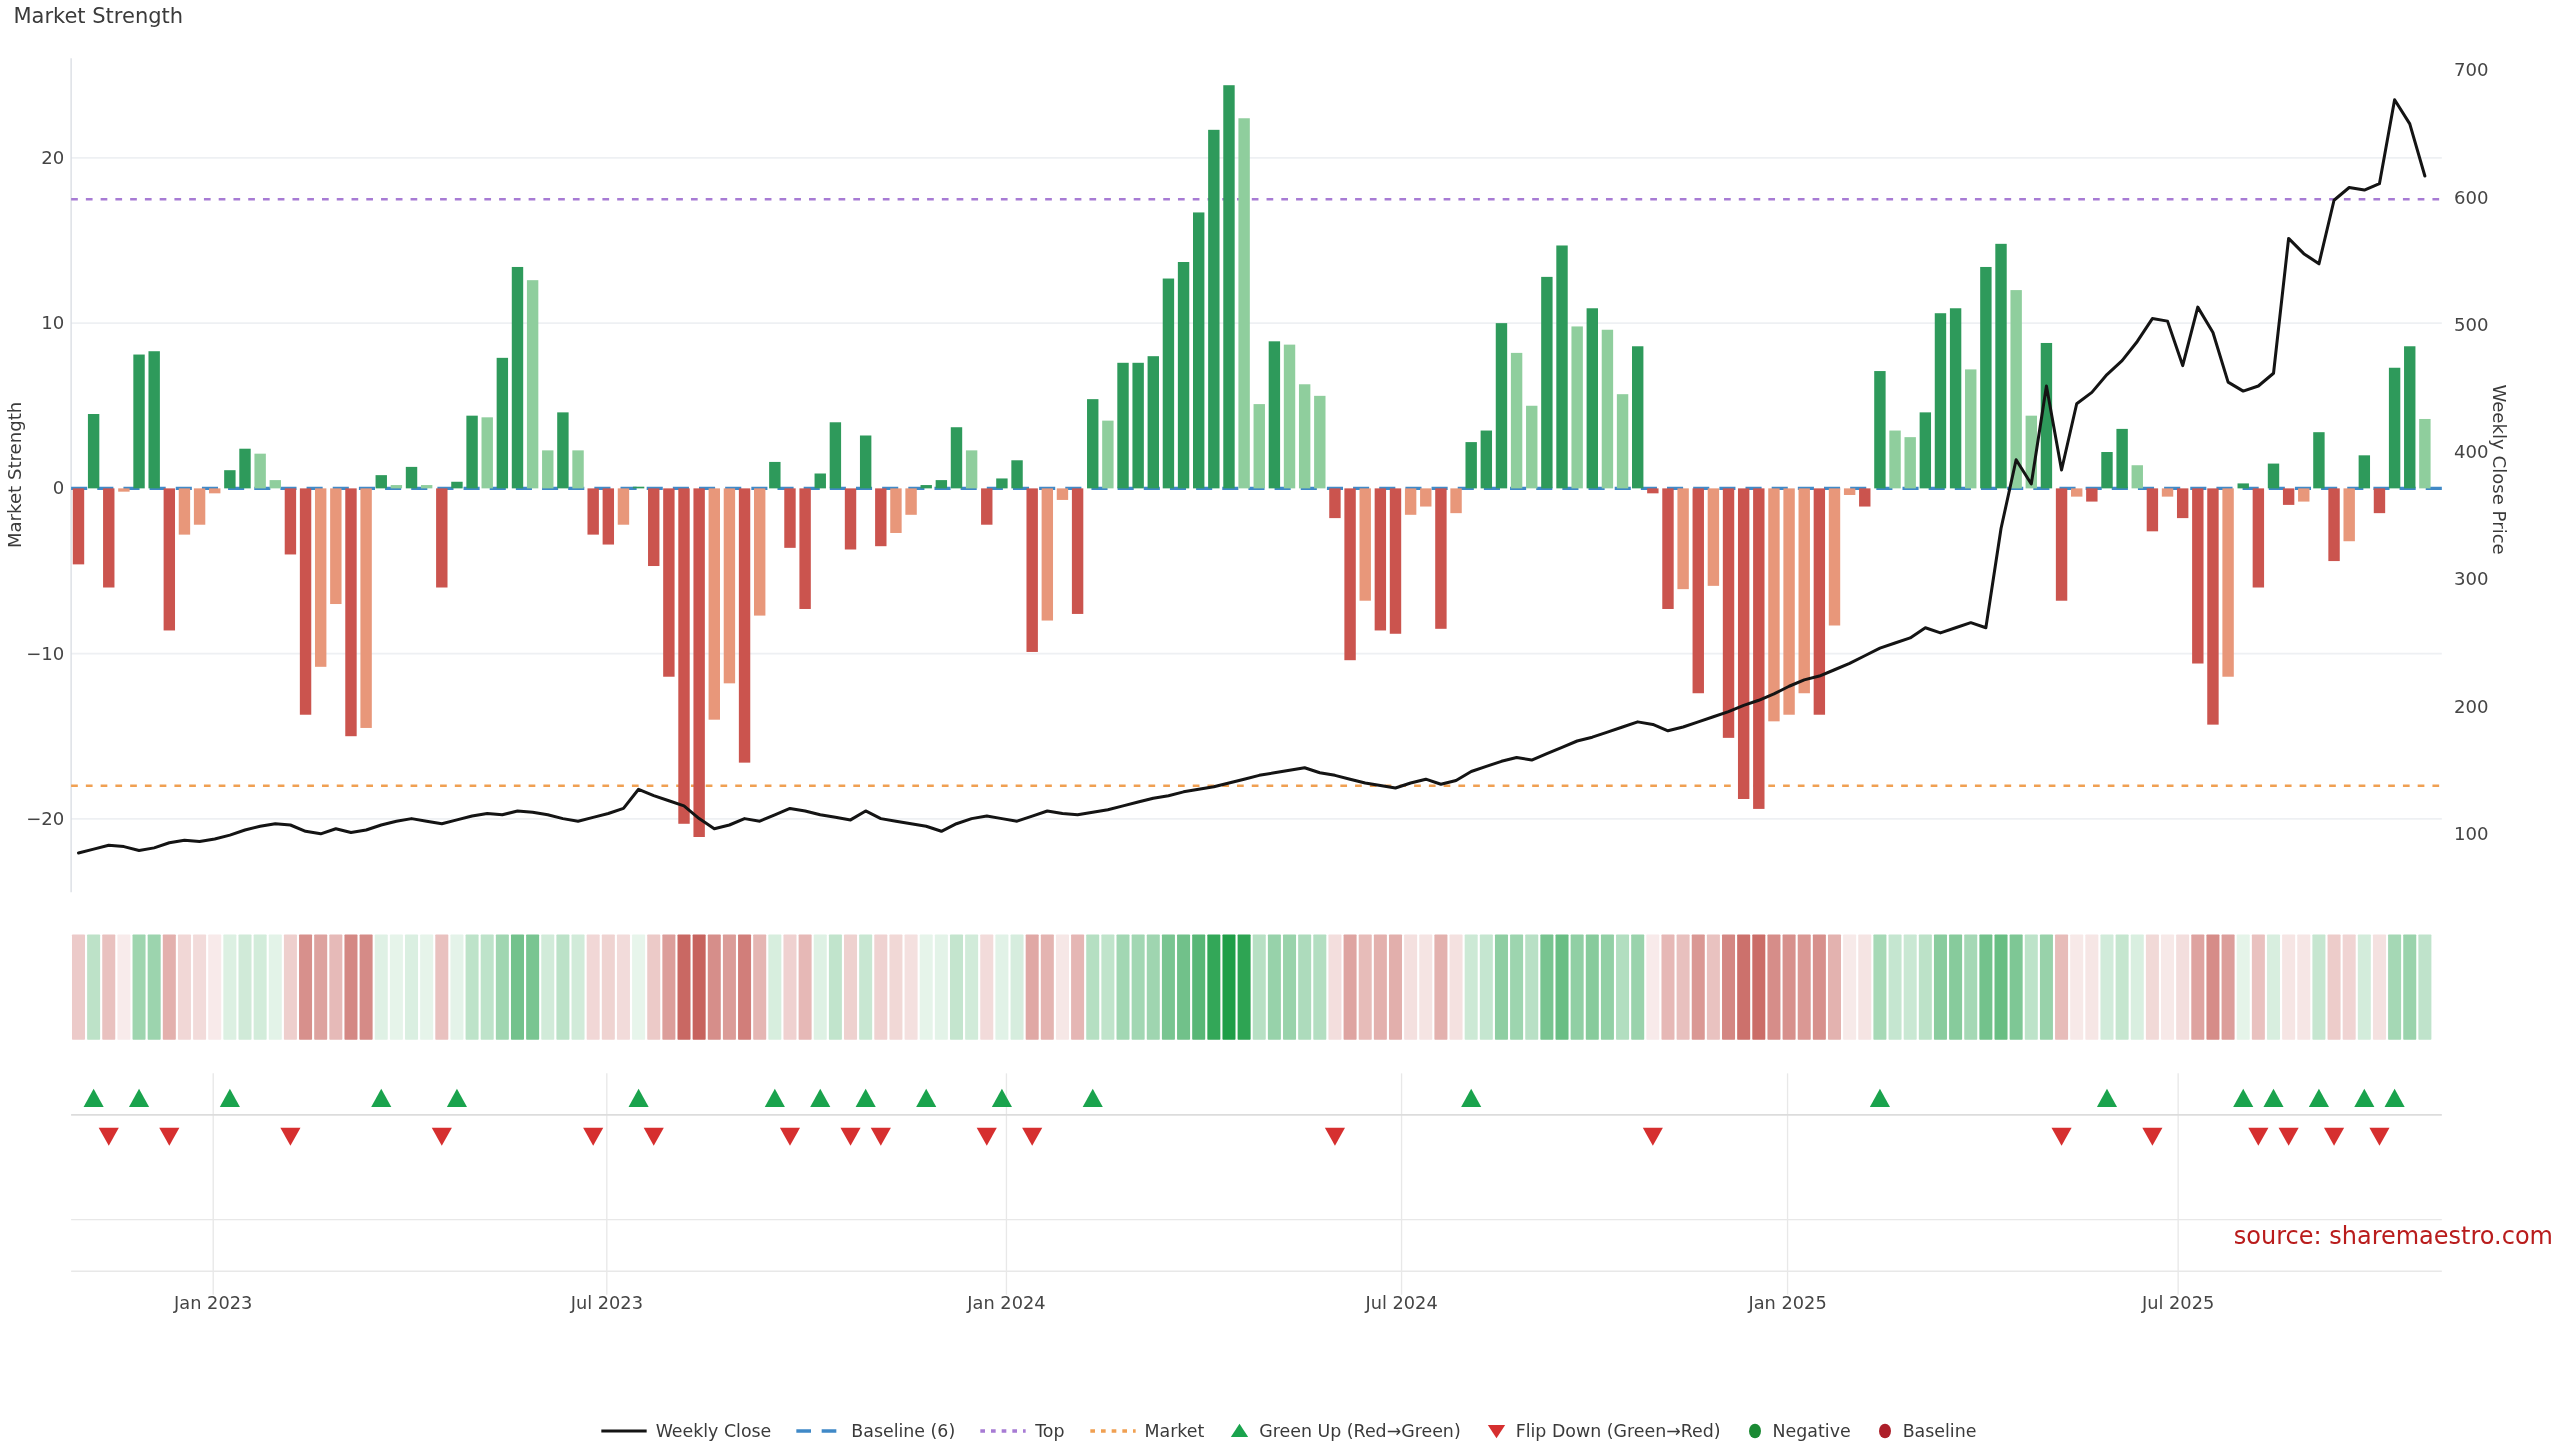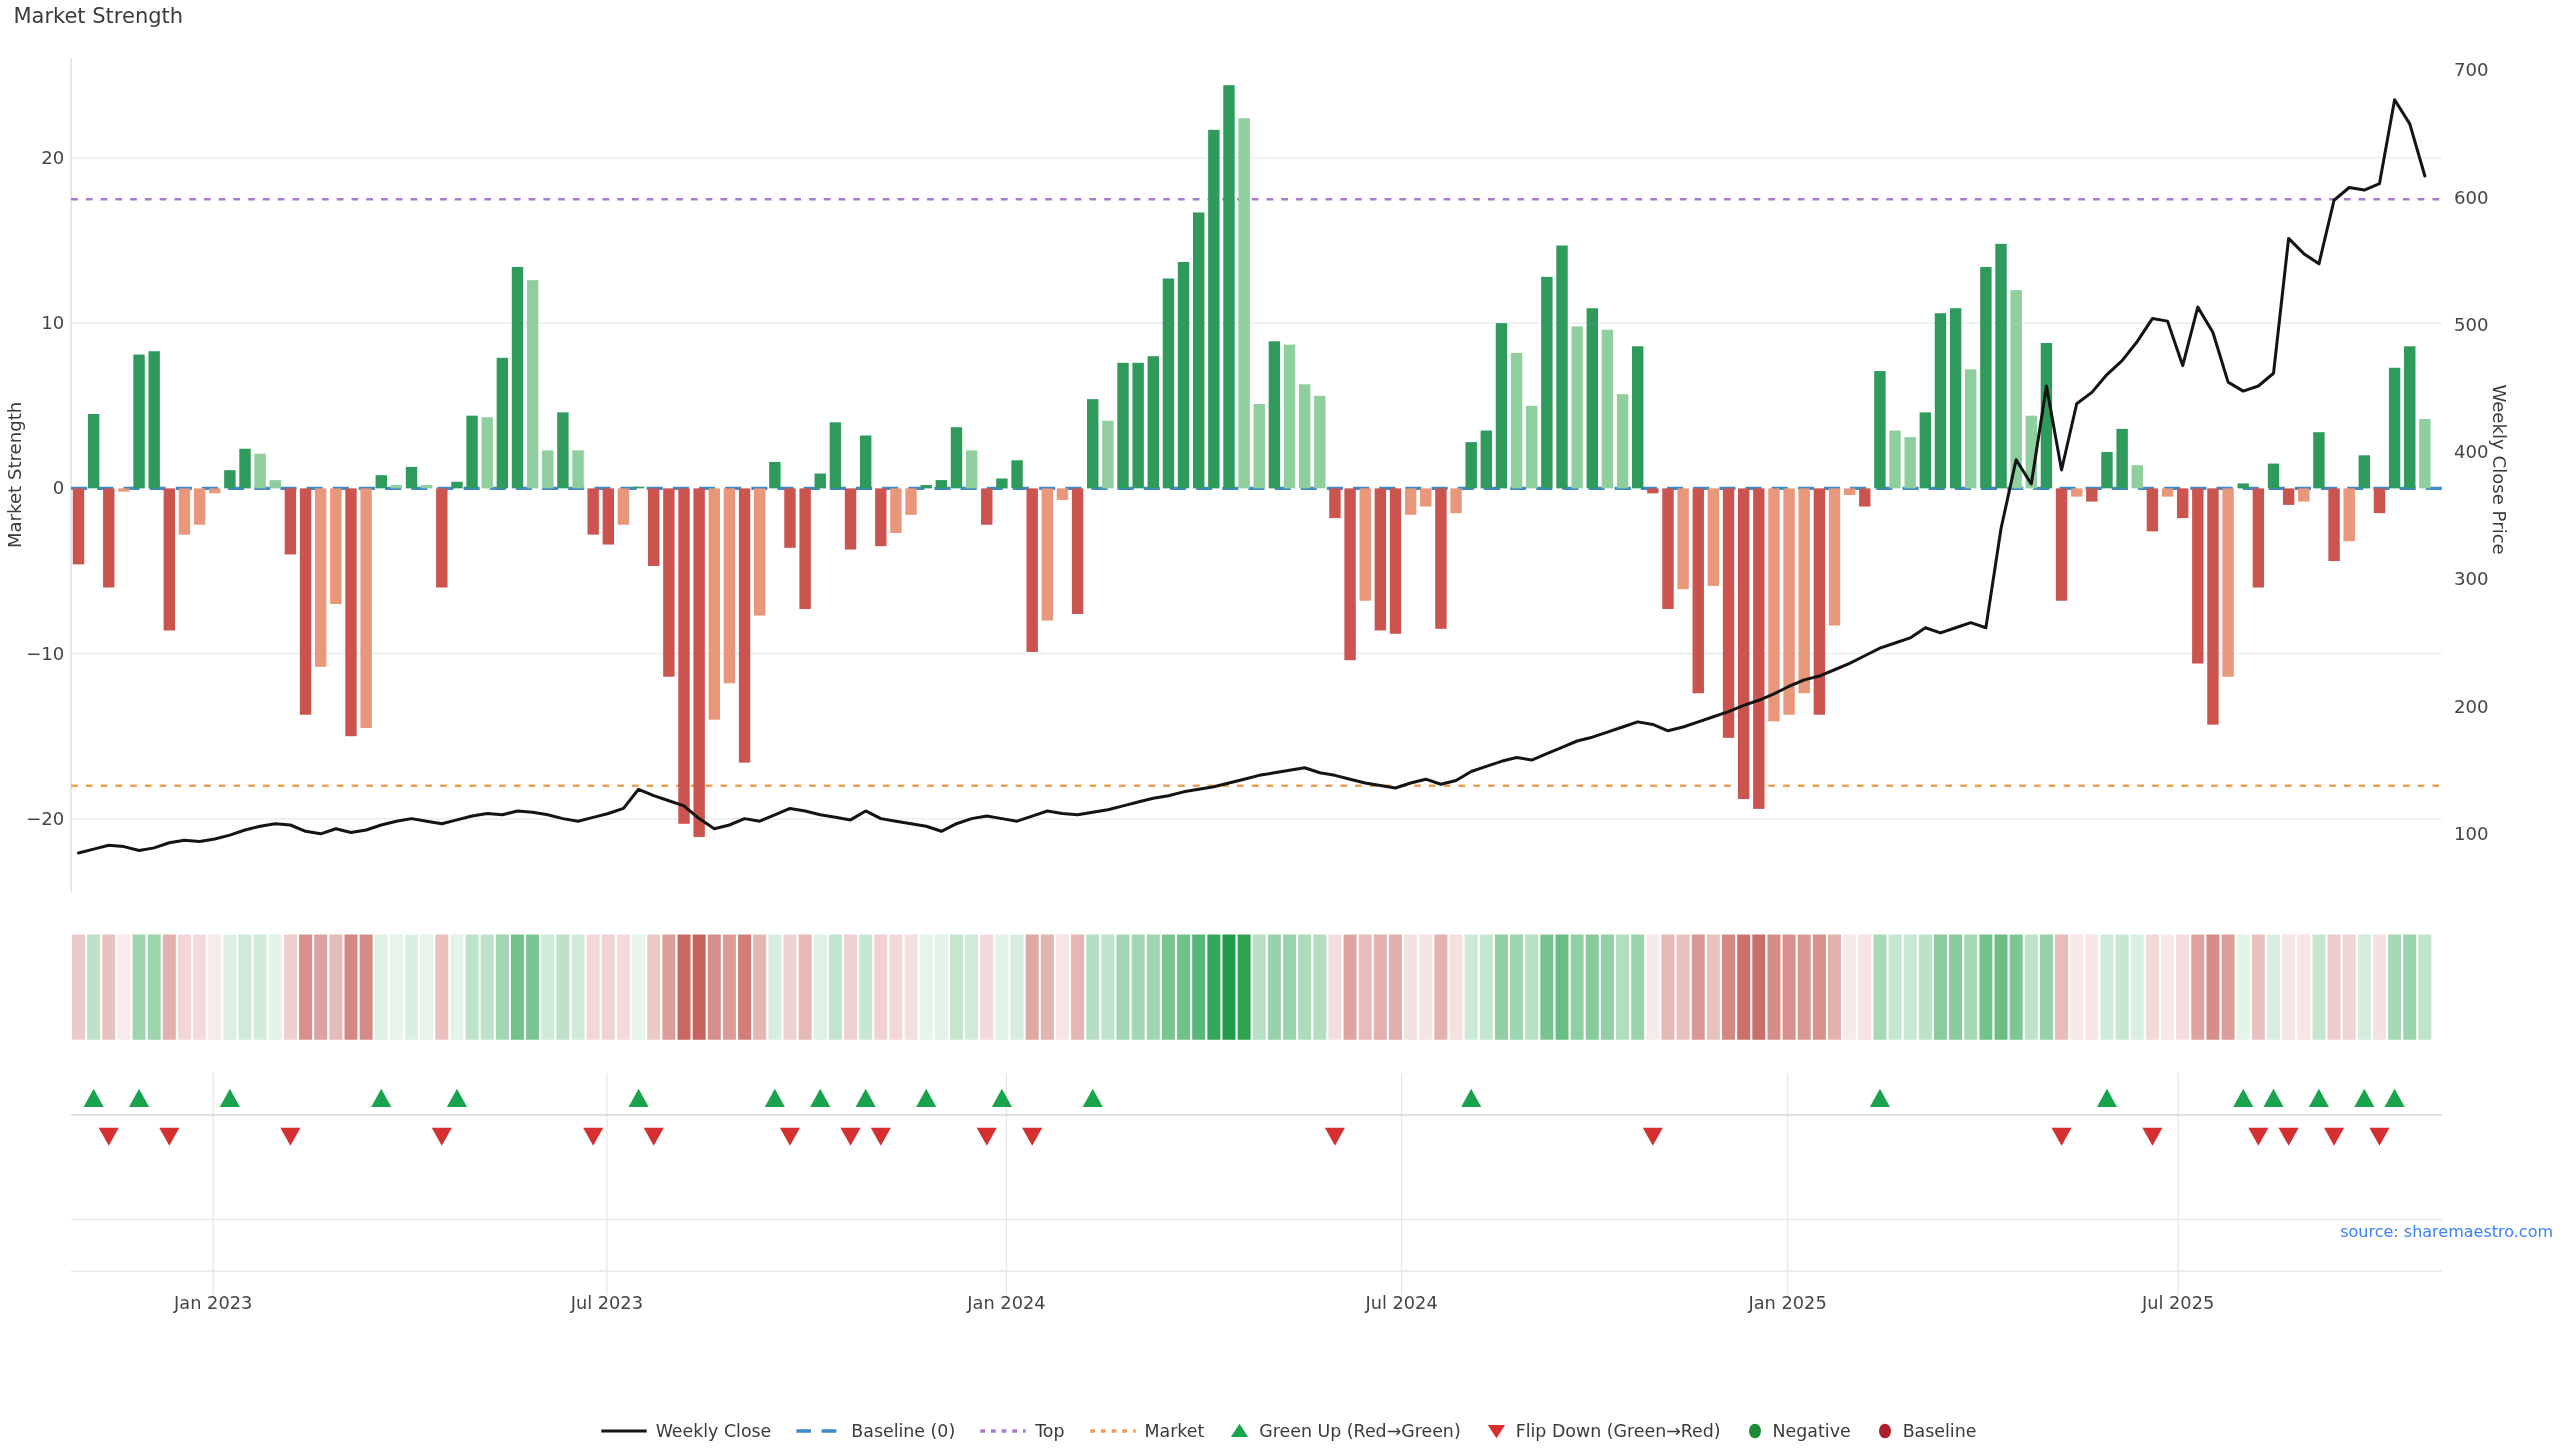--- a/index.html
+++ b/index.html
@@ -1,20 +1,20 @@
 <!DOCTYPE html>
 <html style="font-size:10.7px"><head>
 <meta charset="utf-8">
 <style>
   html,body{margin:0;padding:0;background:#ffffff;}
   #app{position:relative;width:2576px;height:1449px;background:#ffffff;overflow:hidden;
        font-family:"DejaVu Sans","Liberation Sans",sans-serif;}
   #chart-svg{position:absolute;left:0;top:0;}
   .chart-title{position:absolute;left:13.4px;top:4px;font-size:21px;color:#3b3b3b;}
-  .source-note{position:absolute;right:23px;top:1222px;font-size:16px;color:#3b82f6;}
+  .source-note{position:absolute;right:23px;top:1222px;font-size:24px;color:#b91c1c;}
   .legend{position:absolute;left:0;top:1421px;width:2576px;display:flex;justify-content:center;
           align-items:center;gap:24px;font-size:17.4px;color:#3a3a3a;}
   .legend-item{display:flex;align-items:center;gap:8px;white-space:nowrap;}
   .legend-item svg{display:block;}
 </style>
 </head>
 <body>
 
 <div id="app">
   <svg id="chart-svg" width="2576" height="1449" viewBox="0 0 3840 2160">
@@ -438,21 +438,21 @@
       <div class="legend-item">
         <svg width="48" height="20" viewBox="0 0 72 30">
           <line x1="2" x2="70" y1="15" y2="15" stroke="#141414" stroke-width="4.5"></line>
         </svg>
         <span>Weekly Close</span>
       </div>
       <div class="legend-item">
         <svg width="48" height="20" viewBox="0 0 72 30">
           <line x1="2" x2="70" y1="15" y2="15" stroke="#4089c7" stroke-width="5" stroke-dasharray="22 16"></line>
         </svg>
-        <span>Baseline (0)</span>
+        <span>Baseline (6)</span>
       </div>
       <div class="legend-item">
         <svg width="48" height="20" viewBox="0 0 72 30">
           <line x1="2" x2="70" y1="15" y2="15" stroke="#a77bd4" stroke-width="5" stroke-dasharray="7 9"></line>
         </svg>
         <span>Top</span>
       </div>
       <div class="legend-item">
         <svg width="48" height="20" viewBox="0 0 72 30">
           <line x1="2" x2="70" y1="15" y2="15" stroke="#f0a052" stroke-width="5" stroke-dasharray="7 9"></line>

